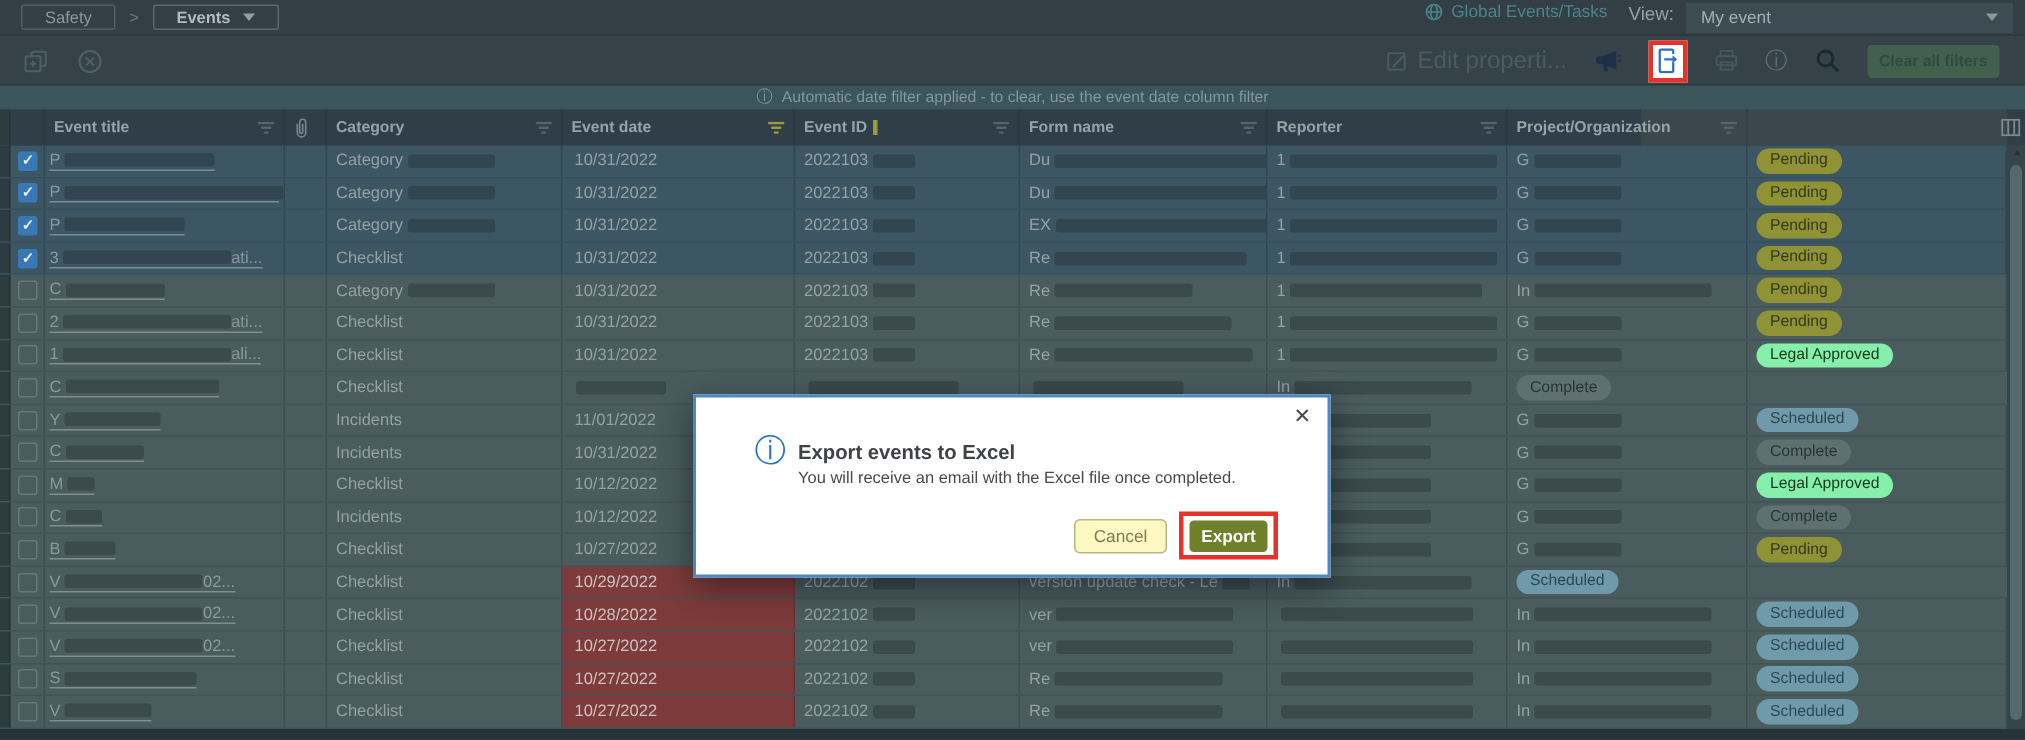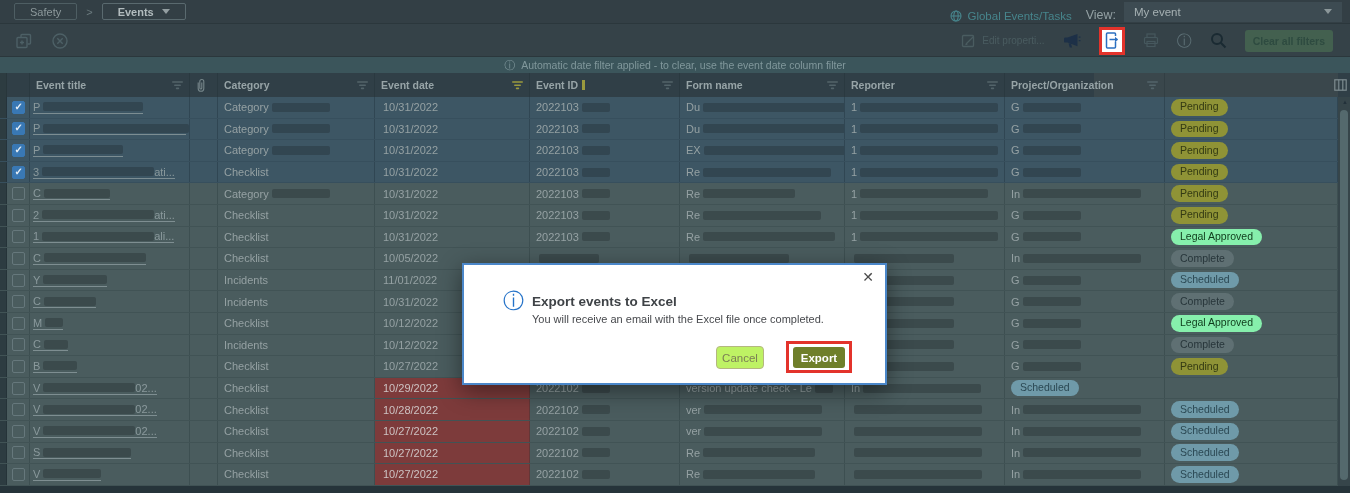--- a/index.html
+++ b/index.html
@@ -7,32 +7,32 @@
   body{position:relative;font-family:"Liberation Sans",sans-serif;background:#3a474c;overflow:hidden}
   svg{display:block}
 
   
   .topbar{position:absolute;left:0;top:0;width:1350px;height:24px;background:#333f45;border-bottom:1px solid #2b373c;display:flex;align-items:center}
   .crumbs{display:flex;align-items:center;gap:9px;padding-left:14px}
   .crumb-btn{height:17px;display:flex;align-items:center;padding:0 15px;border:1px solid #4e5e63;border-radius:2px;font-size:11px;color:#8d999c;cursor:pointer}
   .crumb-btn.current{color:#b2bcbe;font-weight:700;border-color:#5a6a6f;gap:8px}
   .crumb-sep{color:#6b7a7e;font-size:11px}
   .caret{width:0;height:0;border-left:4px solid transparent;border-right:4px solid transparent;border-top:5px solid #939ea1}
-  .topbar-right{margin-left:auto;display:flex;align-items:flex-end;padding-right:8px}
+  .topbar-right{margin-left:auto;display:flex;align-items:flex-start;padding-right:8px}
   .global-link{display:flex;align-items:center;gap:5px;color:#47858c;font-size:11.5px;cursor:pointer}
   .view-label{color:#93a0a3;font-size:12.5px;margin-left:14px}
   .view-select{width:218px;height:20px;margin-left:8px;background:#3d4b52;display:flex;align-items:center;color:#a6b1b3;font-size:11.5px;padding:0 10px;cursor:pointer}
   .view-select .caret{margin-left:auto;border-top-color:#8b979a}
 
   
   .toolbar{position:absolute;left:0;top:24px;width:1350px;height:33px;background:#354248;border-bottom:1px solid #2b373c}
   .toolbar-left{position:absolute;left:14px;top:0;height:33px;display:flex;align-items:center;gap:16px}
   .toolbar-right{position:absolute;right:0;top:0;height:33px;display:flex;align-items:center;gap:18px;padding-right:17px}
   .tb-btn{display:flex;align-items:center;gap:6px;cursor:pointer}
-  .edit-props-label{font-size:10px;color:#4a5c60}
+  .edit-props-label{font-size:16px;color:#4a5c60}
   .export-anno{width:26px;height:28px;background:#ffffff;border:3px solid #e3332b;display:flex;align-items:center;justify-content:center}
   .info-glyph{font-size:15px;color:#5d7076;line-height:1}
   .clear-filters{background:#43604f;color:#2e4b40;font-weight:700;font-size:10.5px;border:none;border-radius:3px;padding:5px 8px;cursor:pointer}
 
   
   .banner{position:absolute;left:0;top:57px;width:1350px;height:16px;background:#3b555b;display:flex;align-items:center;justify-content:center;gap:6px}
   .banner .info-glyph{font-size:11px;color:#7e959a}
   .banner-text{font-size:10.5px;color:#81989c}
 
   
@@ -70,21 +70,21 @@
   .vthumb{position:absolute;right:2px;top:110px;width:8px;height:370px;background:#54696d;border-radius:4px;cursor:pointer}
   .hscroll{position:absolute;left:0;bottom:0;width:1350px;height:7px;background:#26343a;cursor:pointer}
   .col-config{position:absolute;right:3px;top:79px;cursor:pointer}
 
   
   .modal{position:absolute;left:462px;top:263px;width:425px;height:122px;background:#ffffff;border:2px solid #4b87c9;box-shadow:0 6px 22px rgba(0,0,0,.45)}
   .modal-close{position:absolute;right:11px;top:4px;font-size:14px;color:#4a4a4a;cursor:pointer}
   .modal-icon{position:absolute;left:39px;top:25px;font-size:21px;line-height:1;color:#2472c8}
   .modal-title{position:absolute;left:68px;top:29px;font-size:13.5px;font-weight:700;color:#3f4347}
   .modal-sub{position:absolute;left:68px;top:48px;font-size:11px;color:#47494d}
-  .btn-cancel{position:absolute;left:252px;top:81px;width:48px;height:23px;background:#bef264;border:1px solid #b4b780;border-radius:4px;color:#7b7e55;font-size:11.5px;font-family:"Liberation Sans",sans-serif;cursor:pointer}
+  .btn-cancel{position:absolute;left:252px;top:81px;width:62px;height:23px;background:#fef9c3;border:1px solid #b4b780;border-radius:4px;color:#7b7e55;font-size:11.5px;font-family:"Liberation Sans",sans-serif;cursor:pointer}
   .export-ring{position:absolute;left:322px;top:76px;width:66px;height:32px;border:3px solid #e3332b}
   .btn-export{position:absolute;left:329px;top:82px;width:52px;height:21px;background:#6f7f2a;border:none;border-radius:3px;color:#fff;font-size:11.5px;font-weight:700;font-family:"Liberation Sans",sans-serif;cursor:pointer}
 </style>
 </head>
 <body>
 
 <div class="topbar">
   <div class="crumbs">
     <div class="crumb-btn">Safety</div>
     <span class="crumb-sep">&gt;</span>
@@ -556,23 +556,20 @@
       <div class="cell title">
         <span class="t-link">
           <span>C</span>
           <span class="redact" style="width:102px"></span>
         </span>
       </div>
       <div class="cell"></div>
       <div class="cell">
         <span>Checklist</span>
       </div>
-      <div class="cell date">
-        <span>10/05/2022</span>
-      </div>
       <div class="cell">
         <span></span>
         <span class="redact" style="width:60px"></span>
       </div>
       <div class="cell">
         <span></span>
         <span class="redact" style="width:100px"></span>
       </div>
       <div class="cell">
         <span></span>

